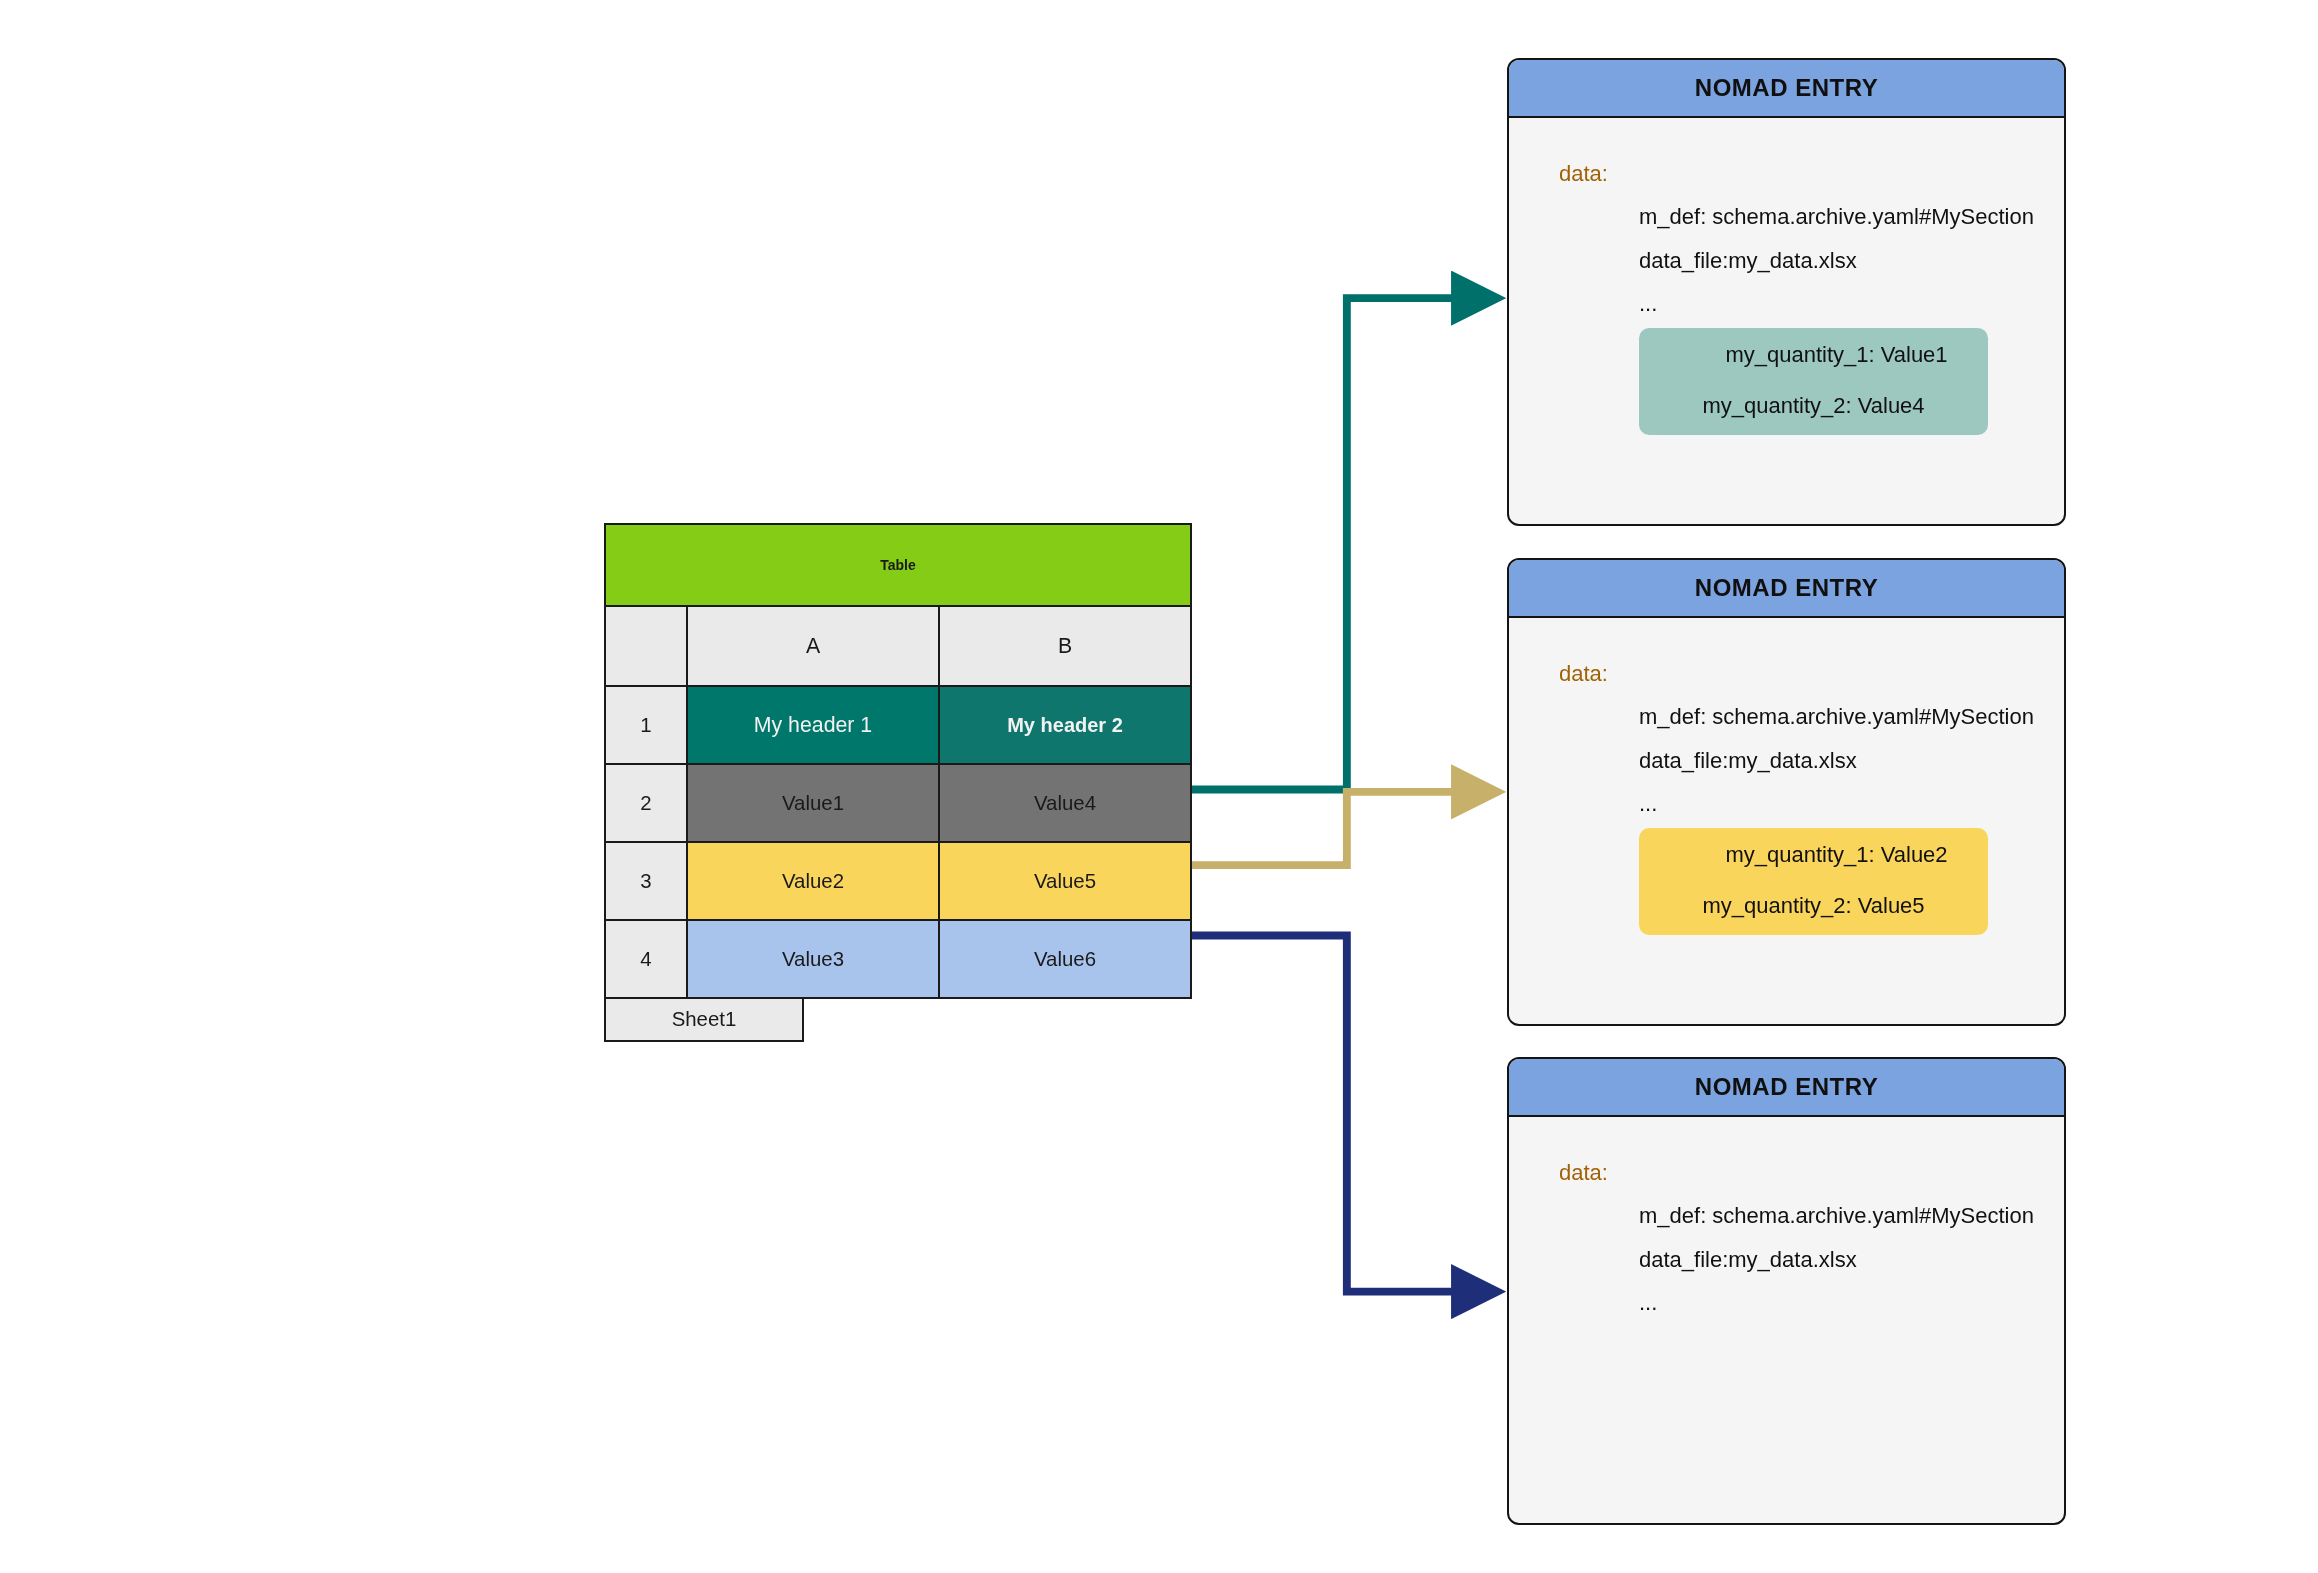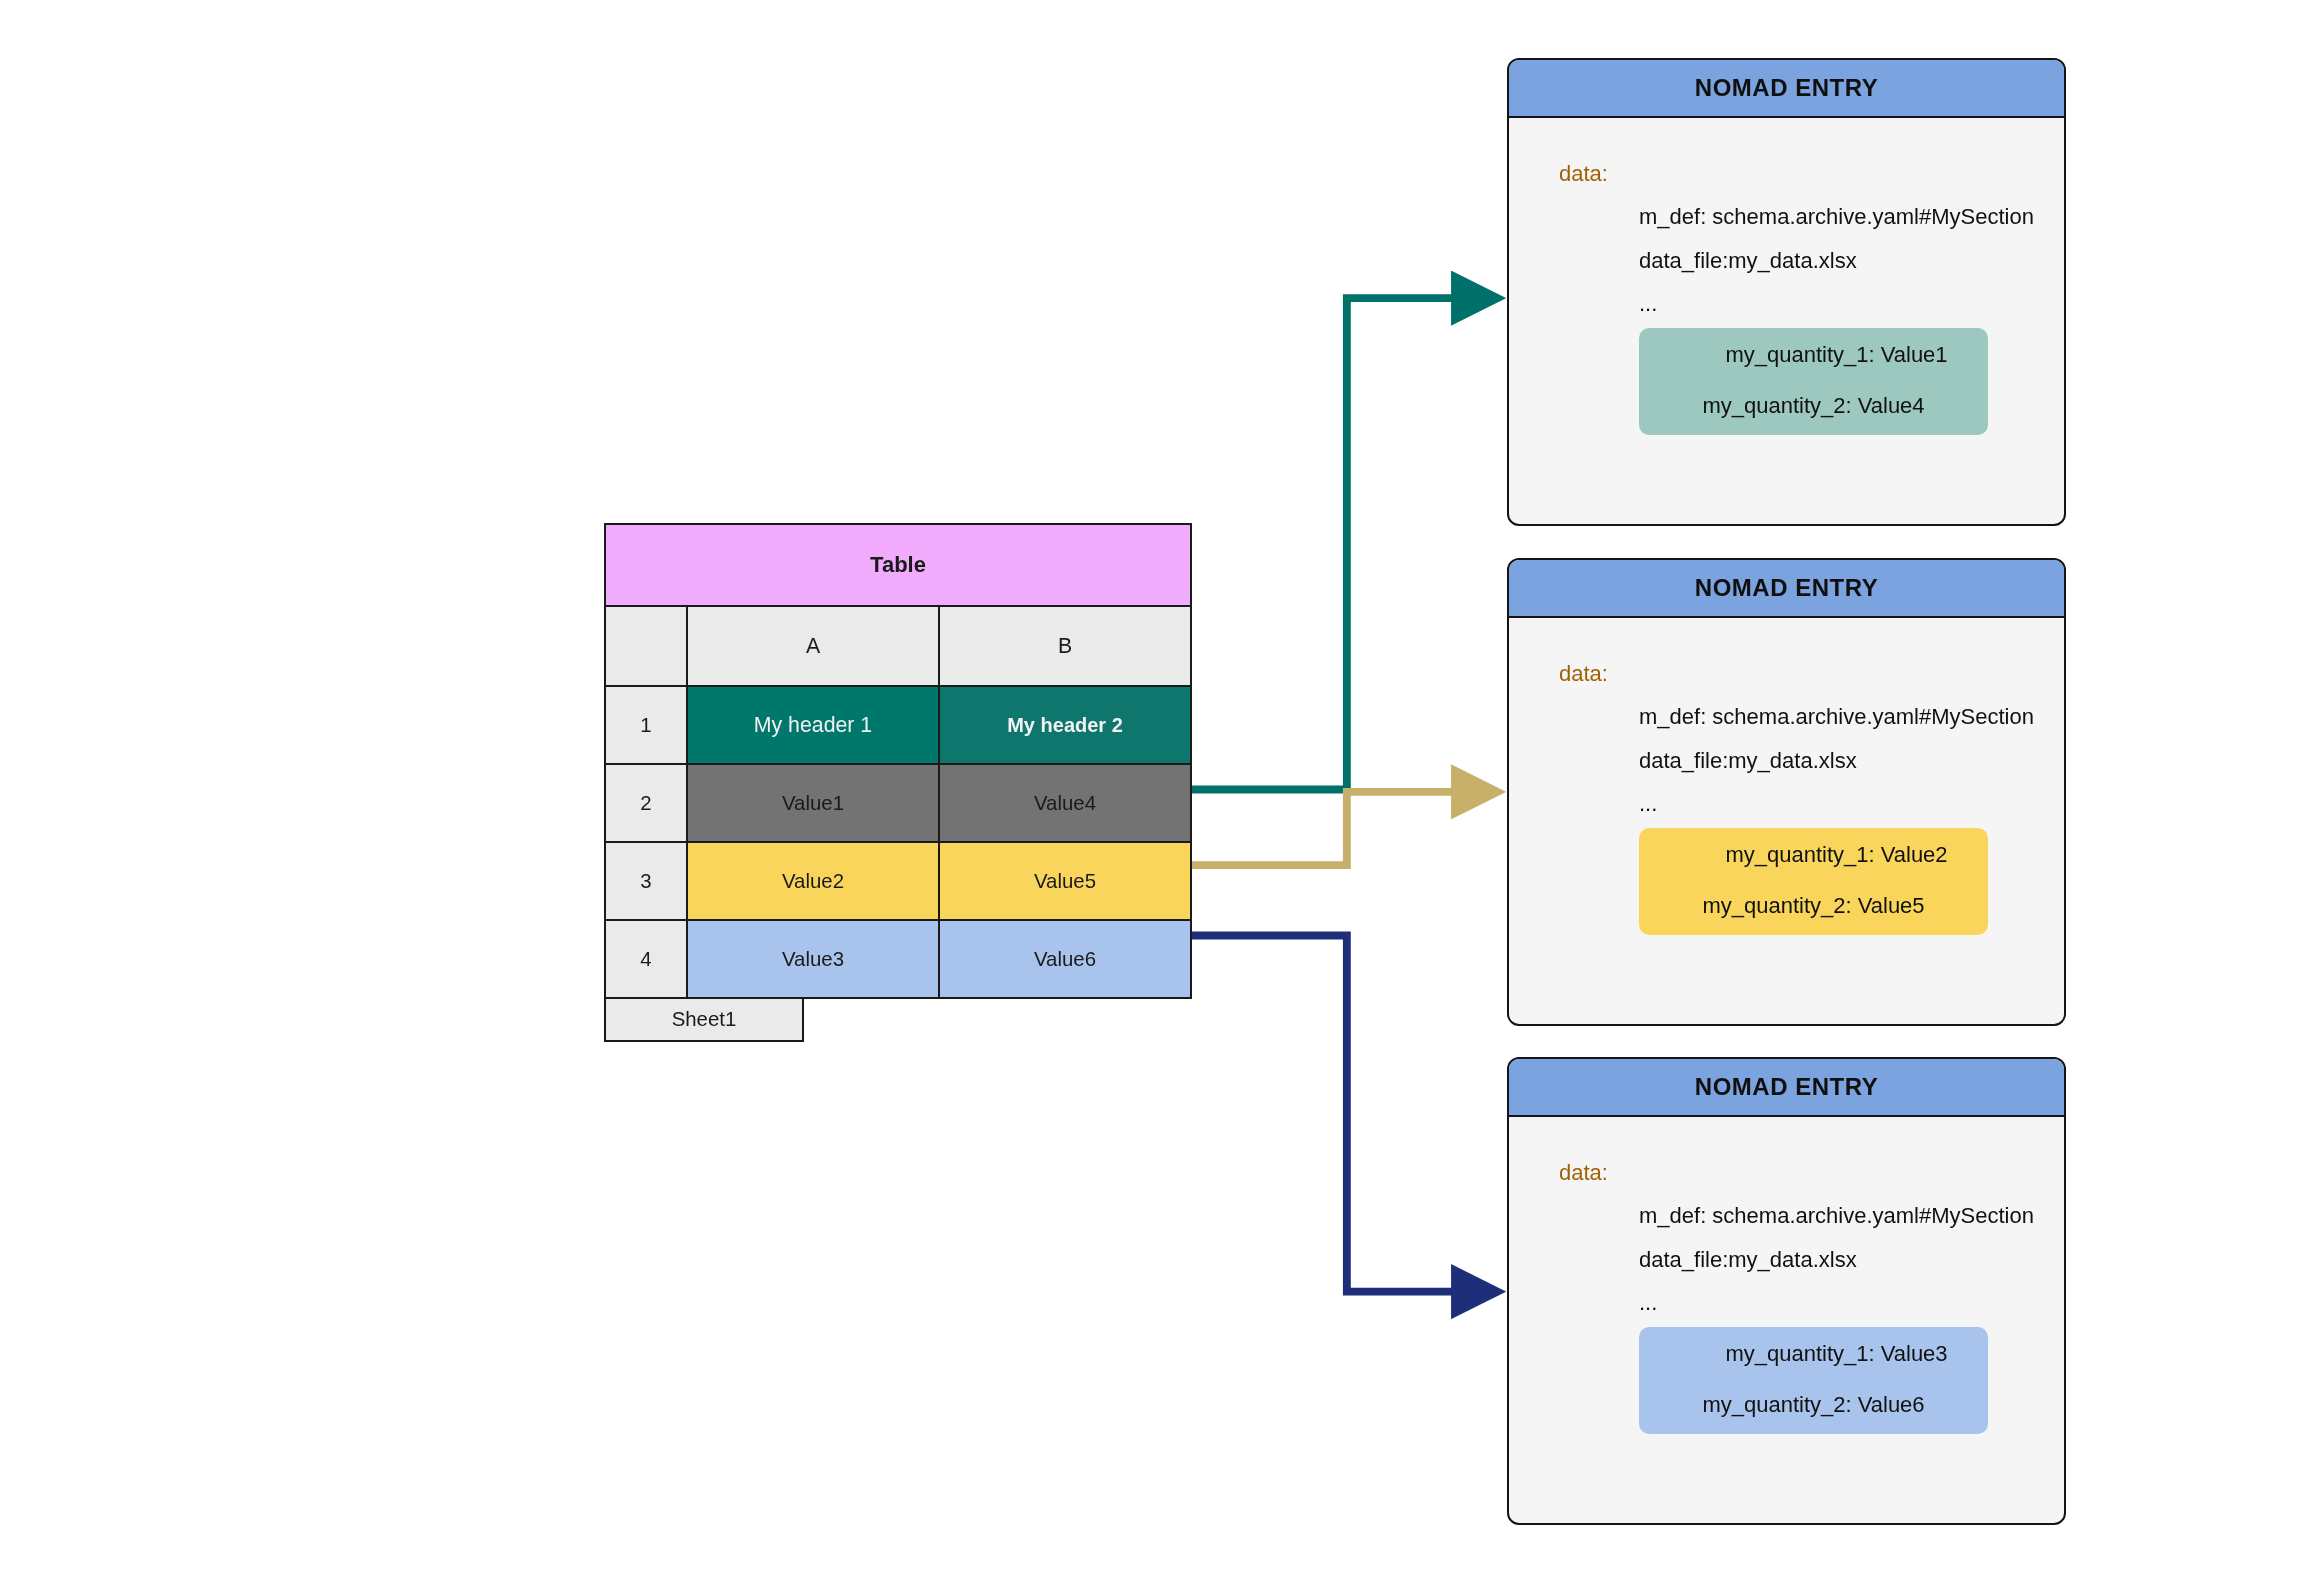--- a/index.html
+++ b/index.html
@@ -50,24 +50,24 @@
     vertical-align: middle;
     font-size: 20.4px;
     color: #1a1a1a;
     padding: 0;
   }
   .col-rownum { width: 82px; }
   .col-a      { width: 252px; }
   .col-b      { width: 252px; }
 
   td.cap-cell {
-    background: #f0abfc;
+    background: #84cc16;
     height: 80px;
     font-weight: bold;
-    font-size: 22px;
+    font-size: 14px;
     margin-top: 28px;
   }
   td.colhead-cell {
     background: #eaeaea;
     height: 78px;
     font-size: 21.3px;
   }
   td.rownum-cell {
     background: #eaeaea;
     height: 76px;
@@ -279,21 +279,17 @@
     </div>
   </div>
 
   <div class="entry-card" id="card-3">
     <div class="card-titlebar">NOMAD ENTRY</div>
     <div class="card-body">
       <div class="yaml-root">data:</div>
       <div class="yaml-line yaml-indent">m_def: schema.archive.yaml#MySection</div>
       <div class="yaml-line yaml-indent">data_file:my_data.xlsx</div>
       <div class="yaml-ellipsis yaml-indent">...</div>
-      <div class="highlight-box hl-blue">
-        <div class="hl-line first">my_quantity_1: Value3</div>
-        <div class="hl-line">my_quantity_2: Value6</div>
-      </div>
     </div>
   </div>
 
 </div>
 
 
 </body></html>

